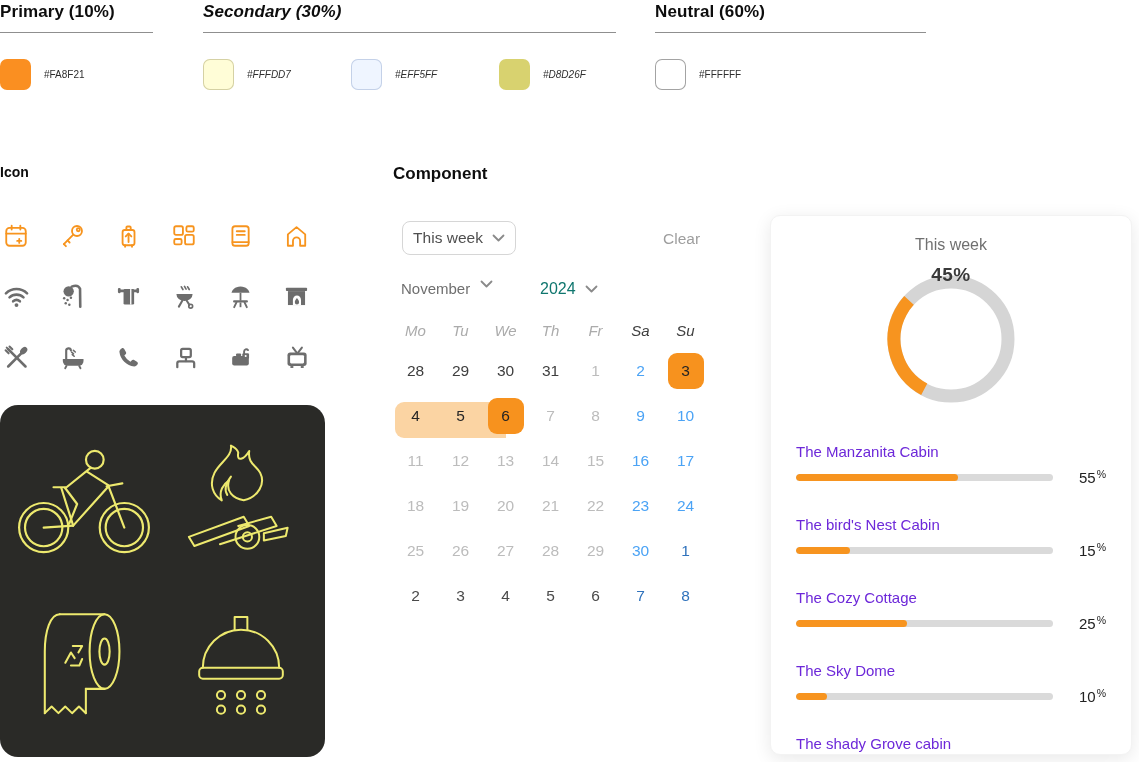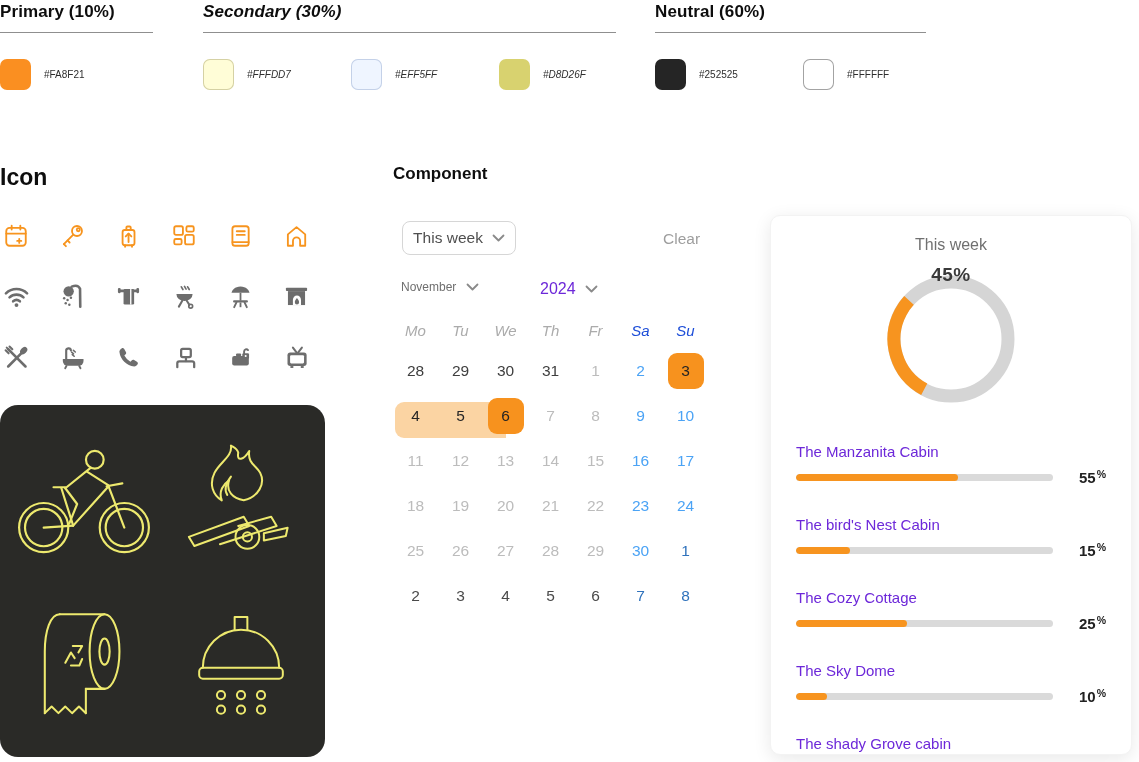--- a/index.html
+++ b/index.html
@@ -13,42 +13,42 @@
   .sec-primary{left:0;width:153px;}
   .sec-secondary{left:203px;width:413px;font-style:italic;}
   .sec-neutral{left:655px;width:271px;}
   .sec-title{font-size:17px;font-weight:bold;color:#0d0d0d;letter-spacing:.1px;}
   .rule{border-bottom:1px solid #8f8f8f;margin-top:10px;}
   .swatches{display:flex;margin-top:26px;}
   .swatch-item{display:flex;align-items:center;width:148px;flex:0 0 148px;}
   .swatch{width:31px;height:31px;border-radius:7px;margin-right:13px;flex:0 0 31px;}
   .swatch-label{font-size:10px;color:#2e2e2e;}
   
-  .icon-title{position:absolute;left:0;top:164px;font-size:23px;font-weight:bold;color:#0d0d0d;}
+  .icon-title{position:absolute;left:0;top:164px;font-size:14px;font-weight:bold;color:#0d0d0d;}
   .icon-grid{position:absolute;left:3px;top:205px;display:grid;
     grid-template-columns:repeat(6,56px);grid-auto-rows:61px;align-items:center;justify-items:start;}
   .icon-cell{display:flex;align-items:center;justify-content:flex-start;}
   
   .dark-panel{position:absolute;left:0;top:405px;width:325px;height:352px;background:#2a2a27;
     border-radius:18px;display:grid;grid-template-columns:1fr 1fr;grid-template-rows:1fr 1fr;
     place-items:center;padding:18px 6px 10px 6px;box-sizing:border-box;}
   
   .comp-title{position:absolute;left:393px;top:164px;font-size:17px;font-weight:bold;color:#0d0d0d;}
   .week-select{position:absolute;left:402px;top:221px;width:114px;height:34px;border:1px solid #d6d6d6;
     border-radius:8px;display:flex;align-items:center;justify-content:center;gap:9px;
     font-size:15.5px;color:#4f4f4f;background:#fff;cursor:pointer;box-sizing:border-box;}
   .clear-btn{position:absolute;left:651px;top:230px;font-size:15.5px;color:#9e9e9e;cursor:pointer;margin-left:12px;}
-  .month-sel{position:absolute;left:401px;top:280px;display:flex;align-items:center;gap:10px;
-    font-size:12px;color:#6f6f6f;cursor:pointer;}
+  .month-sel{position:absolute;left:401px;top:280px;display:flex;align-items:flex-start;gap:10px;
+    font-size:15px;color:#6f6f6f;cursor:pointer;}
   .year-sel{position:absolute;left:540px;top:280px;display:flex;align-items:center;gap:9px;
-    font-size:16px;color:#6d28d9;cursor:pointer;}
+    font-size:16px;color:#0f766e;cursor:pointer;}
   .calendar{position:absolute;left:393px;top:318px;}
   .cal-head{display:flex;height:24px;align-items:center;margin-bottom:11px;font-style:italic;}
   .wd{width:45px;text-align:center;font-size:15px;color:#ababab;}
-  .wd-we{color:#1d4ed8;}
+  .wd-we{color:#404040;}
   .cal-grid{display:grid;grid-template-columns:repeat(7,45px);grid-auto-rows:45px;}
   .cal-cell{position:relative;display:flex;justify-content:center;cursor:pointer;}
   .cal-cell span{position:relative;z-index:1;width:36px;height:36px;display:flex;align-items:center;
     justify-content:center;font-size:15.5px;border-radius:9px;color:#444;}
   .day-dark span{color:#3e3e3e;}
   .day-dark2 span{color:#4a4a4a;}
   .day-muted span{color:#bcbcbc;}
   .day-blue span{color:#4ba3f5;}
   .day-navy span{color:#2f72bc;}
   .day-selected span{background:#f7921e;color:#242424;}
@@ -64,21 +64,21 @@
     box-sizing:border-box;padding:20px 25px 0 25px;}
   .card-title{text-align:center;font-size:16px;color:#707070;}
   .donut-wrap{width:150px;height:150px;margin:10px auto 0 auto;position:relative;}
   .donut-label{position:absolute;inset:0;display:flex;align-items:flex-start;justify-content:center;
     font-size:19px;font-weight:bold;color:#3a3a3a;letter-spacing:.5px;}
   .cabin-list{margin-top:29px;}
   .cabin-name{font-size:15px;color:#6d28d9;margin-bottom:8px;}
   .bar-row{display:flex;align-items:center;margin-bottom:30px;}
   .bar{flex:1;height:7px;background:#dadada;border-radius:4px;margin-right:13px;overflow:hidden;}
   .bar-fill{height:7px;background:#f7941f;border-radius:4px;width:0;}
-  .pct{width:40px;text-align:right;font-size:15px;font-weight:700;color:#222;white-space:nowrap;}
+  .pct{width:40px;text-align:right;font-size:15px;font-weight:400;color:#222;white-space:nowrap;}
   .unit{font-size:10.5px;vertical-align:5px;margin-left:1px;}
   svg{display:block;}
 </style>
 </head>
 <body>
 
 <div class="palette-sec sec-primary">
   <div class="sec-title">Primary (10%)</div>
   <div class="rule"></div>
   <div class="swatches">
@@ -103,24 +103,20 @@
       <div class="swatch-item">
     <span class="swatch" style="background: rgb(216, 210, 111);"></span>
     <span class="swatch-label">#D8D26F</span>
   </div>
     </div>
 </div>
 <div class="palette-sec sec-neutral">
   <div class="sec-title">Neutral (60%)</div>
   <div class="rule"></div>
   <div class="swatches">
-      <div class="swatch-item">
-    <span class="swatch" style="background: rgb(37, 37, 37);"></span>
-    <span class="swatch-label">#252525</span>
-  </div>
       <div class="swatch-item">
     <span class="swatch" style="background: rgb(255, 255, 255); box-shadow: rgb(163, 163, 163) 0px 0px 0px 1px inset;"></span>
     <span class="swatch-label">#FFFFFF</span>
   </div>
     </div>
 </div>
 
 <div class="icon-title">Icon</div>
 
 <div class="icon-grid">

